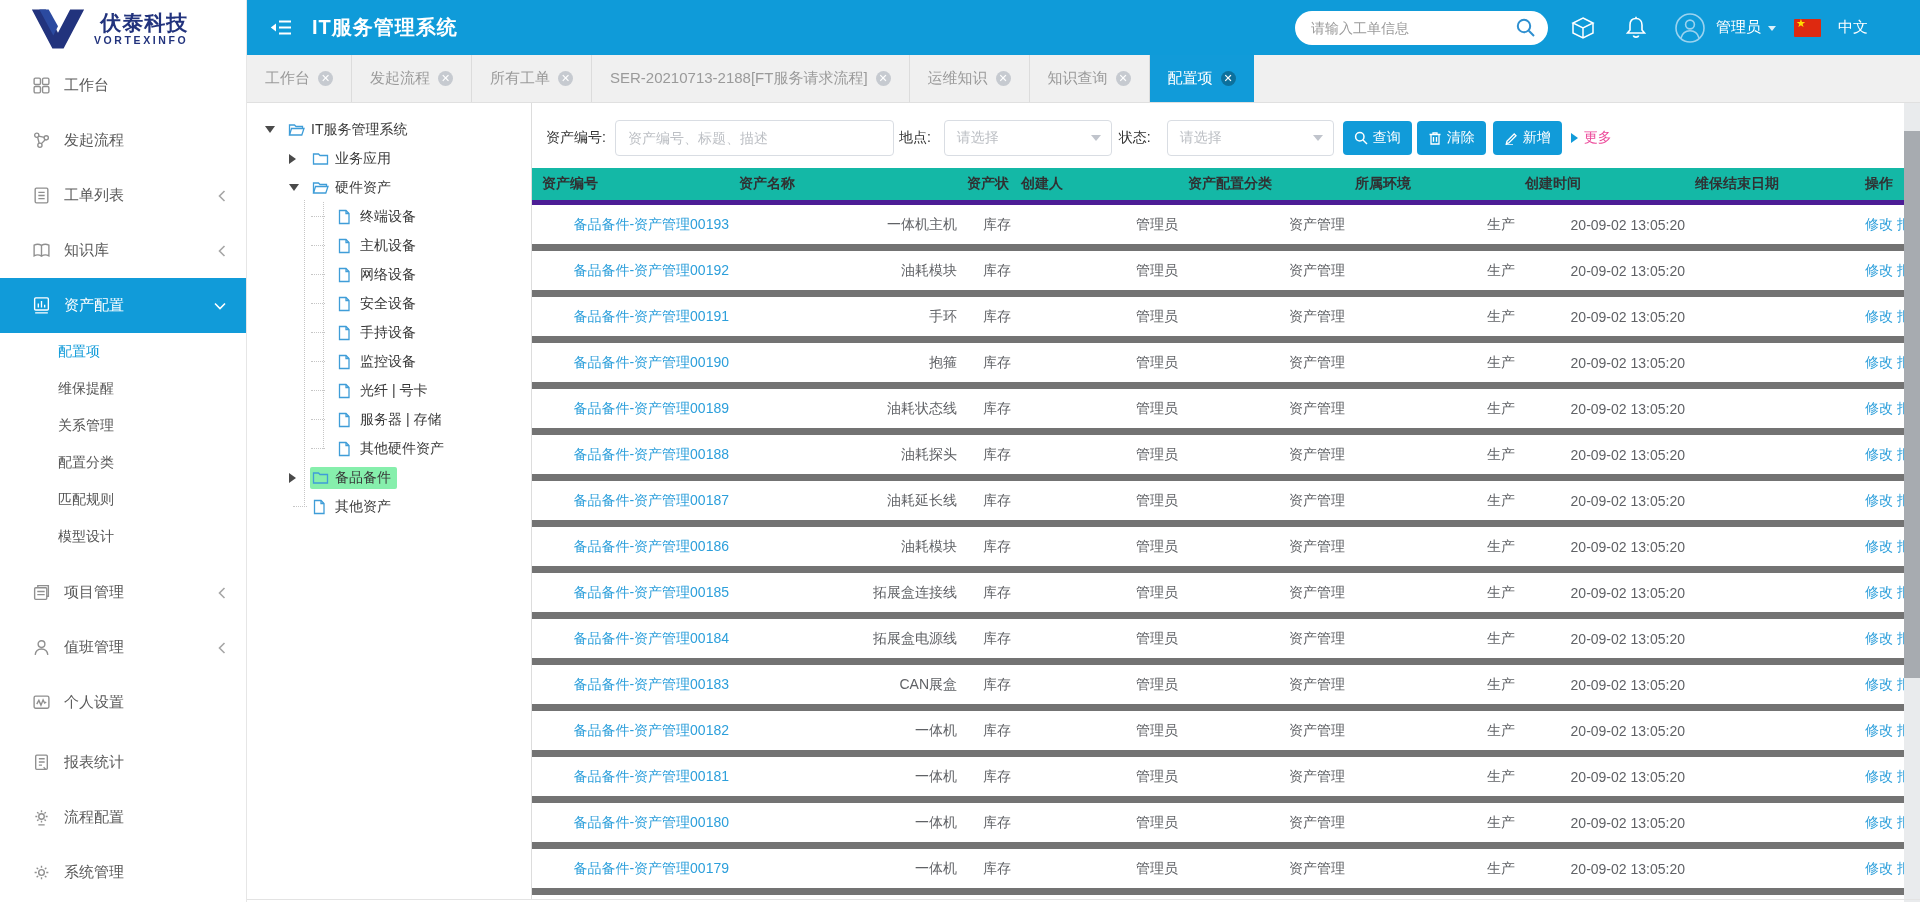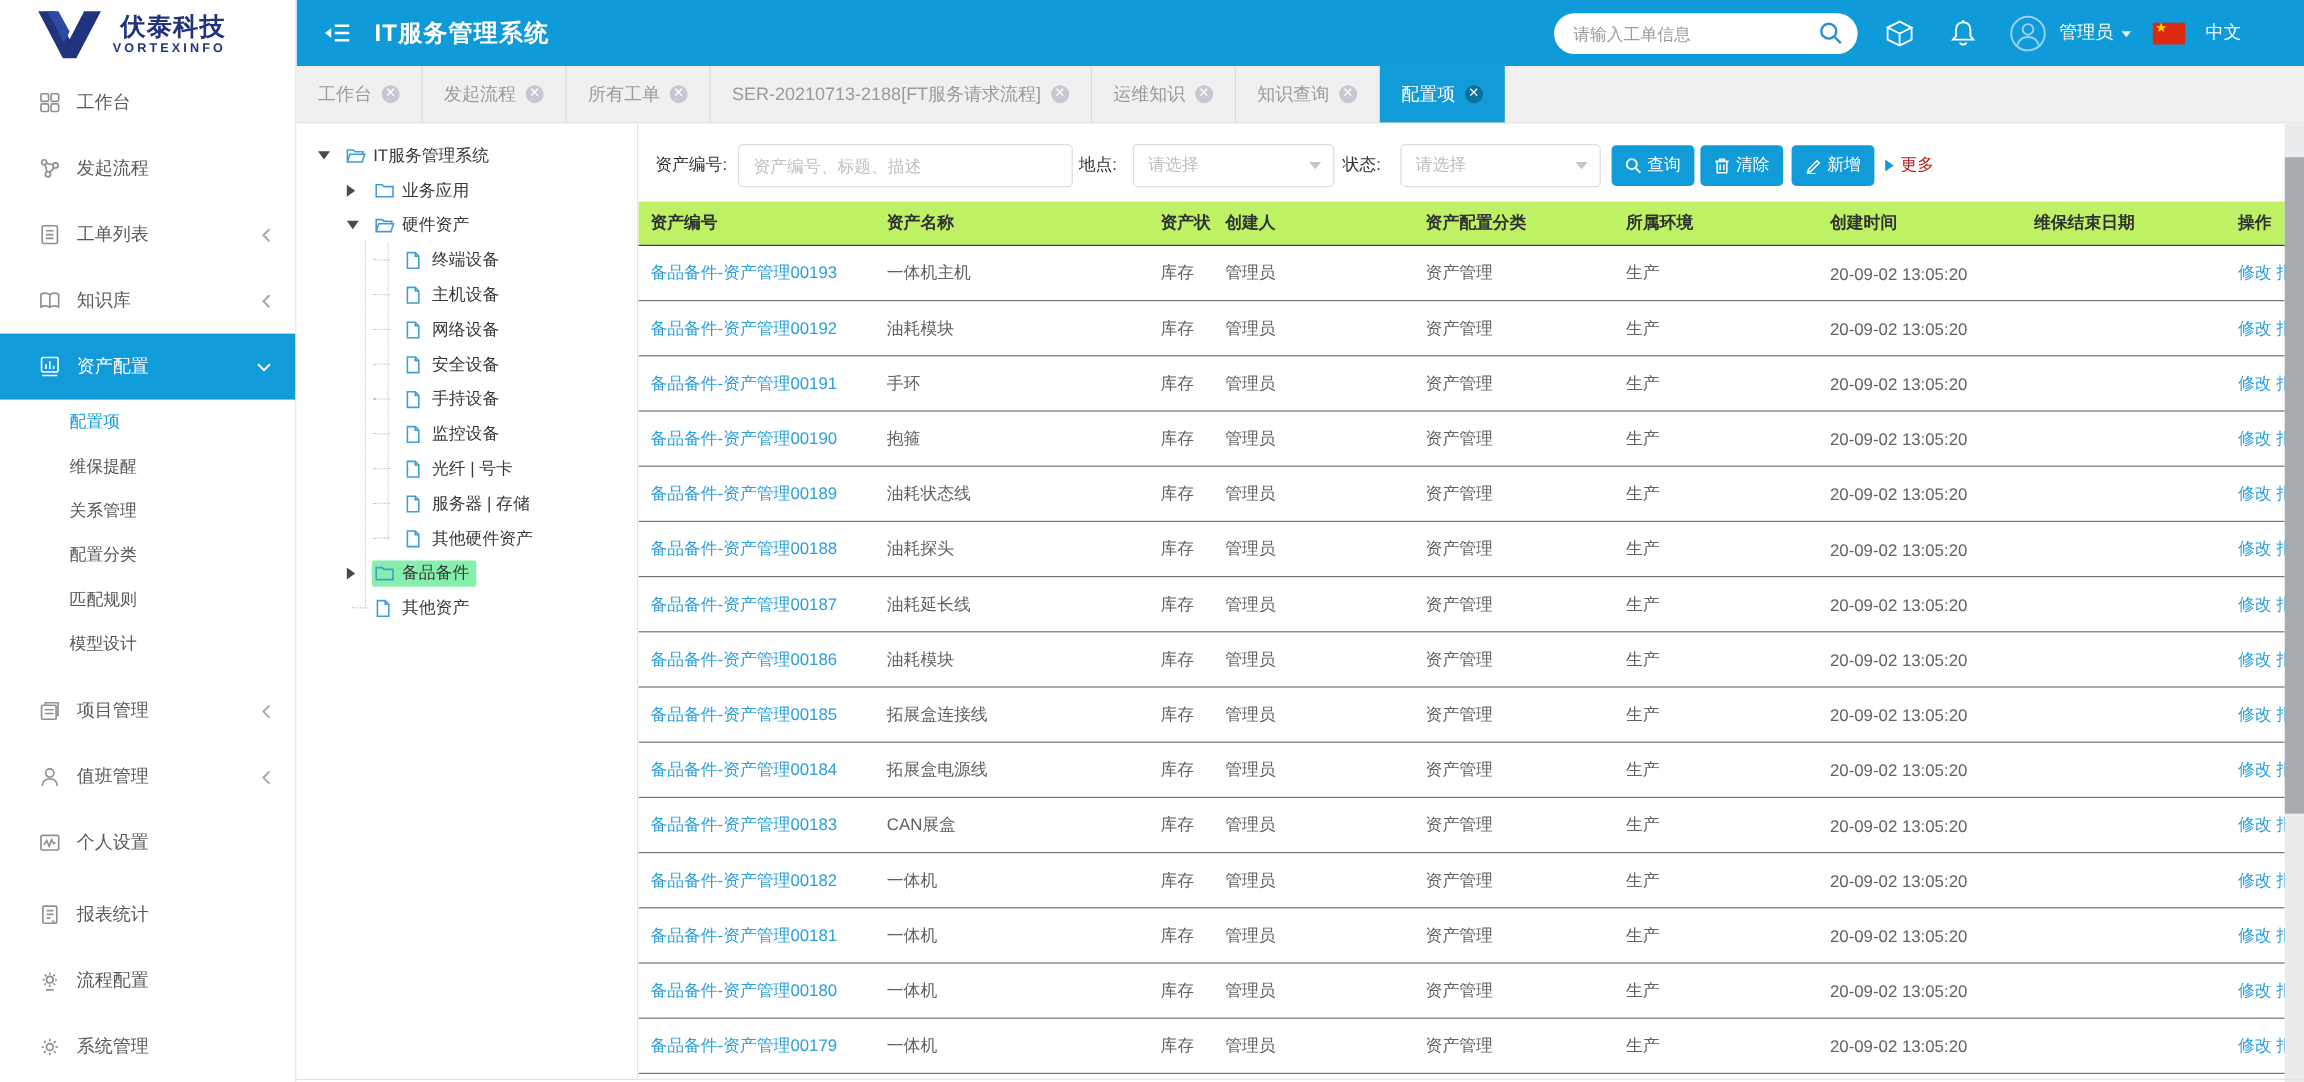--- a/index.html
+++ b/index.html
@@ -82,30 +82,30 @@
   .fselect { height:36px; border:1px solid #d9dde3; border-radius:4px; background:#fff; display:flex;
     align-items:center; padding:0 10px 0 12px; color:#bcbfc4; font-size:14px; cursor:pointer; }
   .fselect .sel-caret { margin-left:auto; width:0; height:0; border-left:5px solid transparent;
     border-right:5px solid transparent; border-top:6px solid #c0c4cc; }
   .lbl-loc { margin-left:5px; }  .sel-loc { margin-left:13px; width:168px; }
   .lbl-sta { margin-left:7px; }  .sel-sta { margin-left:16px; width:167px; }
   .btn { height:34px; border:none; border-radius:4px; background:#119bd9; color:#fff; font-size:14px;
     display:flex; align-items:center; padding:0 11px; cursor:pointer; font-family:inherit; }
   .btn svg { margin-right:5px; }
   .btn-search { margin-left:9px; } .btn-clear { margin-left:5px; } .btn-add { margin-left:7px; }
-  .more { margin-left:9px; display:flex; align-items:center; color:#b91c1c; font-size:14px; cursor:pointer; }
+  .more { margin-left:9px; display:flex; align-items:center; color:#ec4899; font-size:14px; cursor:pointer; }
   .more .more-arr { width:0; height:0; border-top:5px solid transparent; border-bottom:5px solid transparent;
     border-left:7px solid #119bd9; margin-right:6px; }
 
   .grid { display:grid; grid-template-columns:197px 228px 54px 167px 167px 170px 170px 170px 49px; }
-  .thead { position:absolute; left:0; top:65px; width:1372px; height:37px; background:#bef264;
-    align-items:center; border-bottom:1px solid #4c1d95; }
+  .thead { position:absolute; left:0; top:65px; width:1372px; height:37px; background:#14b8a6;
+    align-items:center; border-bottom:5px solid #4c1d95; }
   .th { padding-left:10px; font-weight:bold; color:#303133; font-size:14px; overflow:hidden; white-space:nowrap; }
   .tbody { position:absolute; left:0; top:102px; width:1372px; bottom:0; overflow:hidden; }
-  .trow { height:46px; align-items:center; border-bottom:1px solid #737373; }
+  .trow { height:46px; align-items:center; border-bottom:7px solid #737373;text-align:right; }
   .td { padding-left:10px; color:#606266; font-size:14px; overflow:hidden; white-space:nowrap; }
   .td a { color:#2c9fdb; text-decoration:none; cursor:pointer; }
   .oplink { color:#2c9fdb; cursor:pointer; }
   .oplink.partial { margin-left:4px; }
 
   .vscroll { position:absolute; right:0; top:103px; width:16px; height:799px; background:#e9ebed; z-index:5; }
   .vscroll .thumb { position:absolute; left:0; top:28px; width:16px; height:547px; background:#a7abb0; }
   .bottomline { position:absolute; left:247px; top:899px; right:0; height:0; border-top:1px solid #e3e3e3; z-index:7; }
 </style>
 </head>

